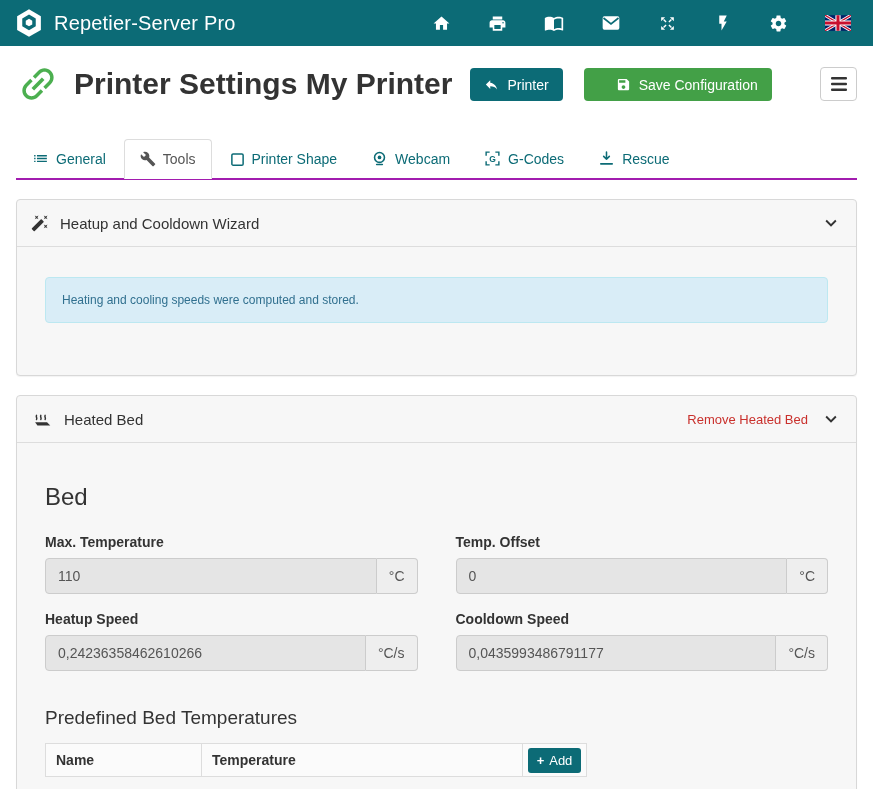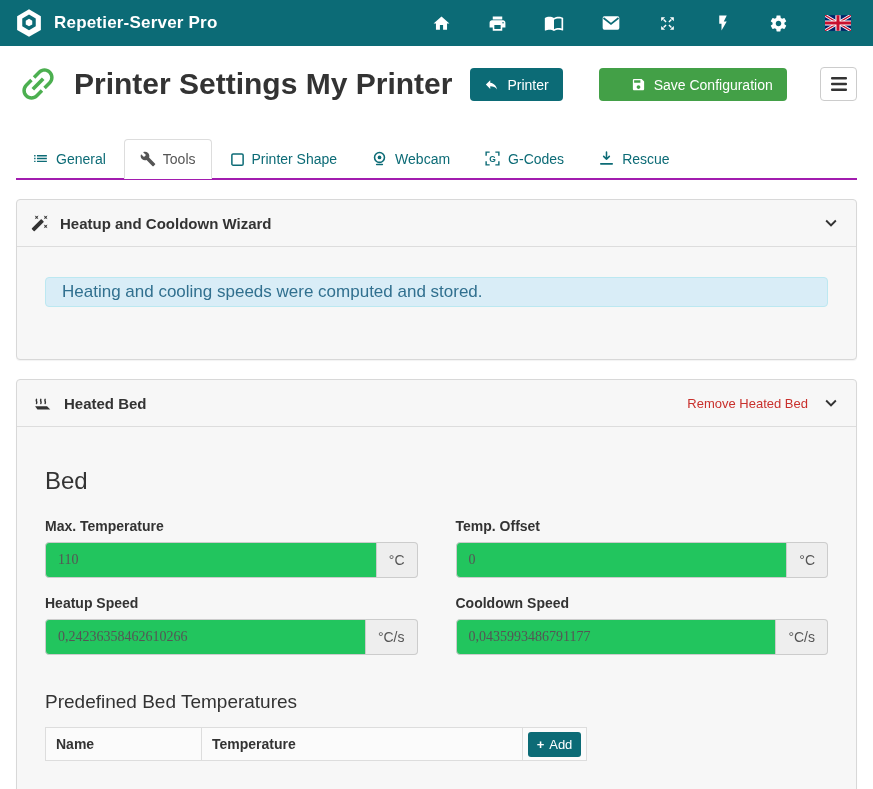--- a/index.html
+++ b/index.html
@@ -15,38 +15,38 @@
   
   .navbar {
     height: 46px;
     background: #0C6B76;
     display: flex;
     align-items: center;
     padding: 0 14px;
     color: #fff;
   }
   .brand { display: flex; align-items: center; gap: 10px; cursor: pointer; }
-  .brand-text { font-size: 17px; font-weight: bold; letter-spacing: .2px; }
+  .brand-text { font-size: 20px; font-weight: normal; letter-spacing: .2px; }
   .nav-icons { margin-left: auto; display: flex; align-items: center; gap: 37px; padding-right: 8px; }
   .nav-icons .nicon { cursor: pointer; display: flex; align-items: center; }
 
   
   .page { padding: 0 16px; }
 
   .page-header { display: flex; align-items: center; padding: 16px 0 10px; }
   .chain-icon { width: 44px; height: 44px; flex: 0 0 auto; }
   .page-title { font-size: 30px; font-weight: 600; color: #333; margin: 0 18px 0 14px; white-space: nowrap; }
   .btn {
     display: inline-flex; align-items: flex-end; gap: 8px;
     border: none; border-radius: 4px; cursor: pointer;
     font-family: inherit; font-size: 14px; color: #fff;
     padding: 9px 14px; line-height: 1;
   }
   .btn-teal  { background: #0C6B76; }
-  .btn-green { background: #43A047; margin-left: 36px; padding-left: 32px; }
+  .btn-green { background: #43A047; margin-left: 21px; padding-left: 32px; }
   .btn-menu  {
     margin-left: auto; background: #fff; color: #333;
     border: 1px solid #ccc; border-radius: 4px;
     width: 37px; height: 34px;
     display: flex; align-items: center; justify-content: center; cursor: pointer;
   }
 
   
   .tabs {
     list-style: none; display: flex; align-items: flex-end;
@@ -70,47 +70,47 @@
     border: 1px solid #D8D8D8;
     border-radius: 4px;
     box-shadow: 0 1px 1px rgba(0,0,0,.05);
   }
   .panel-heading {
     display: flex; align-items: center; gap: 11px;
     padding: 12px 14px;
     border-bottom: 1px solid #DDD;
     cursor: pointer;
   }
-  .panel-title { font-size: 15px; font-weight: bold; color: #333; }
+  .panel-title { font-size: 15px; font-weight: normal; color: #333; }
   .heading-right { margin-left: auto; display: flex; align-items: center; gap: 12px; justify-content: space-between; }
   .remove-link { color: #C9302C; font-size: 13px; cursor: pointer; }
   .chev { cursor: pointer; }
 
   .panel-body-wizard { padding: 30px 28px 52px; }
   .alert-info {
     background: #D9EDF7;
     border: 1px solid #BCE8F1;
     color: #31708F;
     border-radius: 4px;
-    padding: 4px 16px;
-    font-size: 17px;
+    padding: 15px 16px;
+    font-size: 12px;
   }
 
   .panel-body-bed { padding: 0 28px 56px; }
   .section-title { font-size: 24px; font-weight: 500; color: #333; margin: 40px 0 6px; }
 
   .form-grid { display: grid; grid-template-columns: 1fr 1fr; column-gap: 38px; }
   .field-label { font-size: 14px; font-weight: bold; color: #333; margin: 17px 0 8px; }
   .input-group { display: flex; width: 100%; }
   .input-group input {
     flex: 1 1 auto; min-width: 0;
-    font-family: Liberation Serif, serif; font-size: 14px; color: #555;
+    font-family: Liberation Sans, sans-serif; font-size: 14px; color: #555;
     padding: 9px 12px;
     border: 1px solid #CCC; border-radius: 4px 0 0 4px;
-    background: #22c55e; outline: none;
+    background: #e5e5e5; outline: none;
   }
   .addon {
     display: flex; align-items: center;
     padding: 0 12px; font-size: 14px; color: #555;
     background: #EEE; border: 1px solid #CCC; border-left: 0;
     border-radius: 0 4px 4px 0;
   }
 
   .sub-title { font-size: 19px; font-weight: 500; color: #333; margin: 36px 0 14px; }
 

